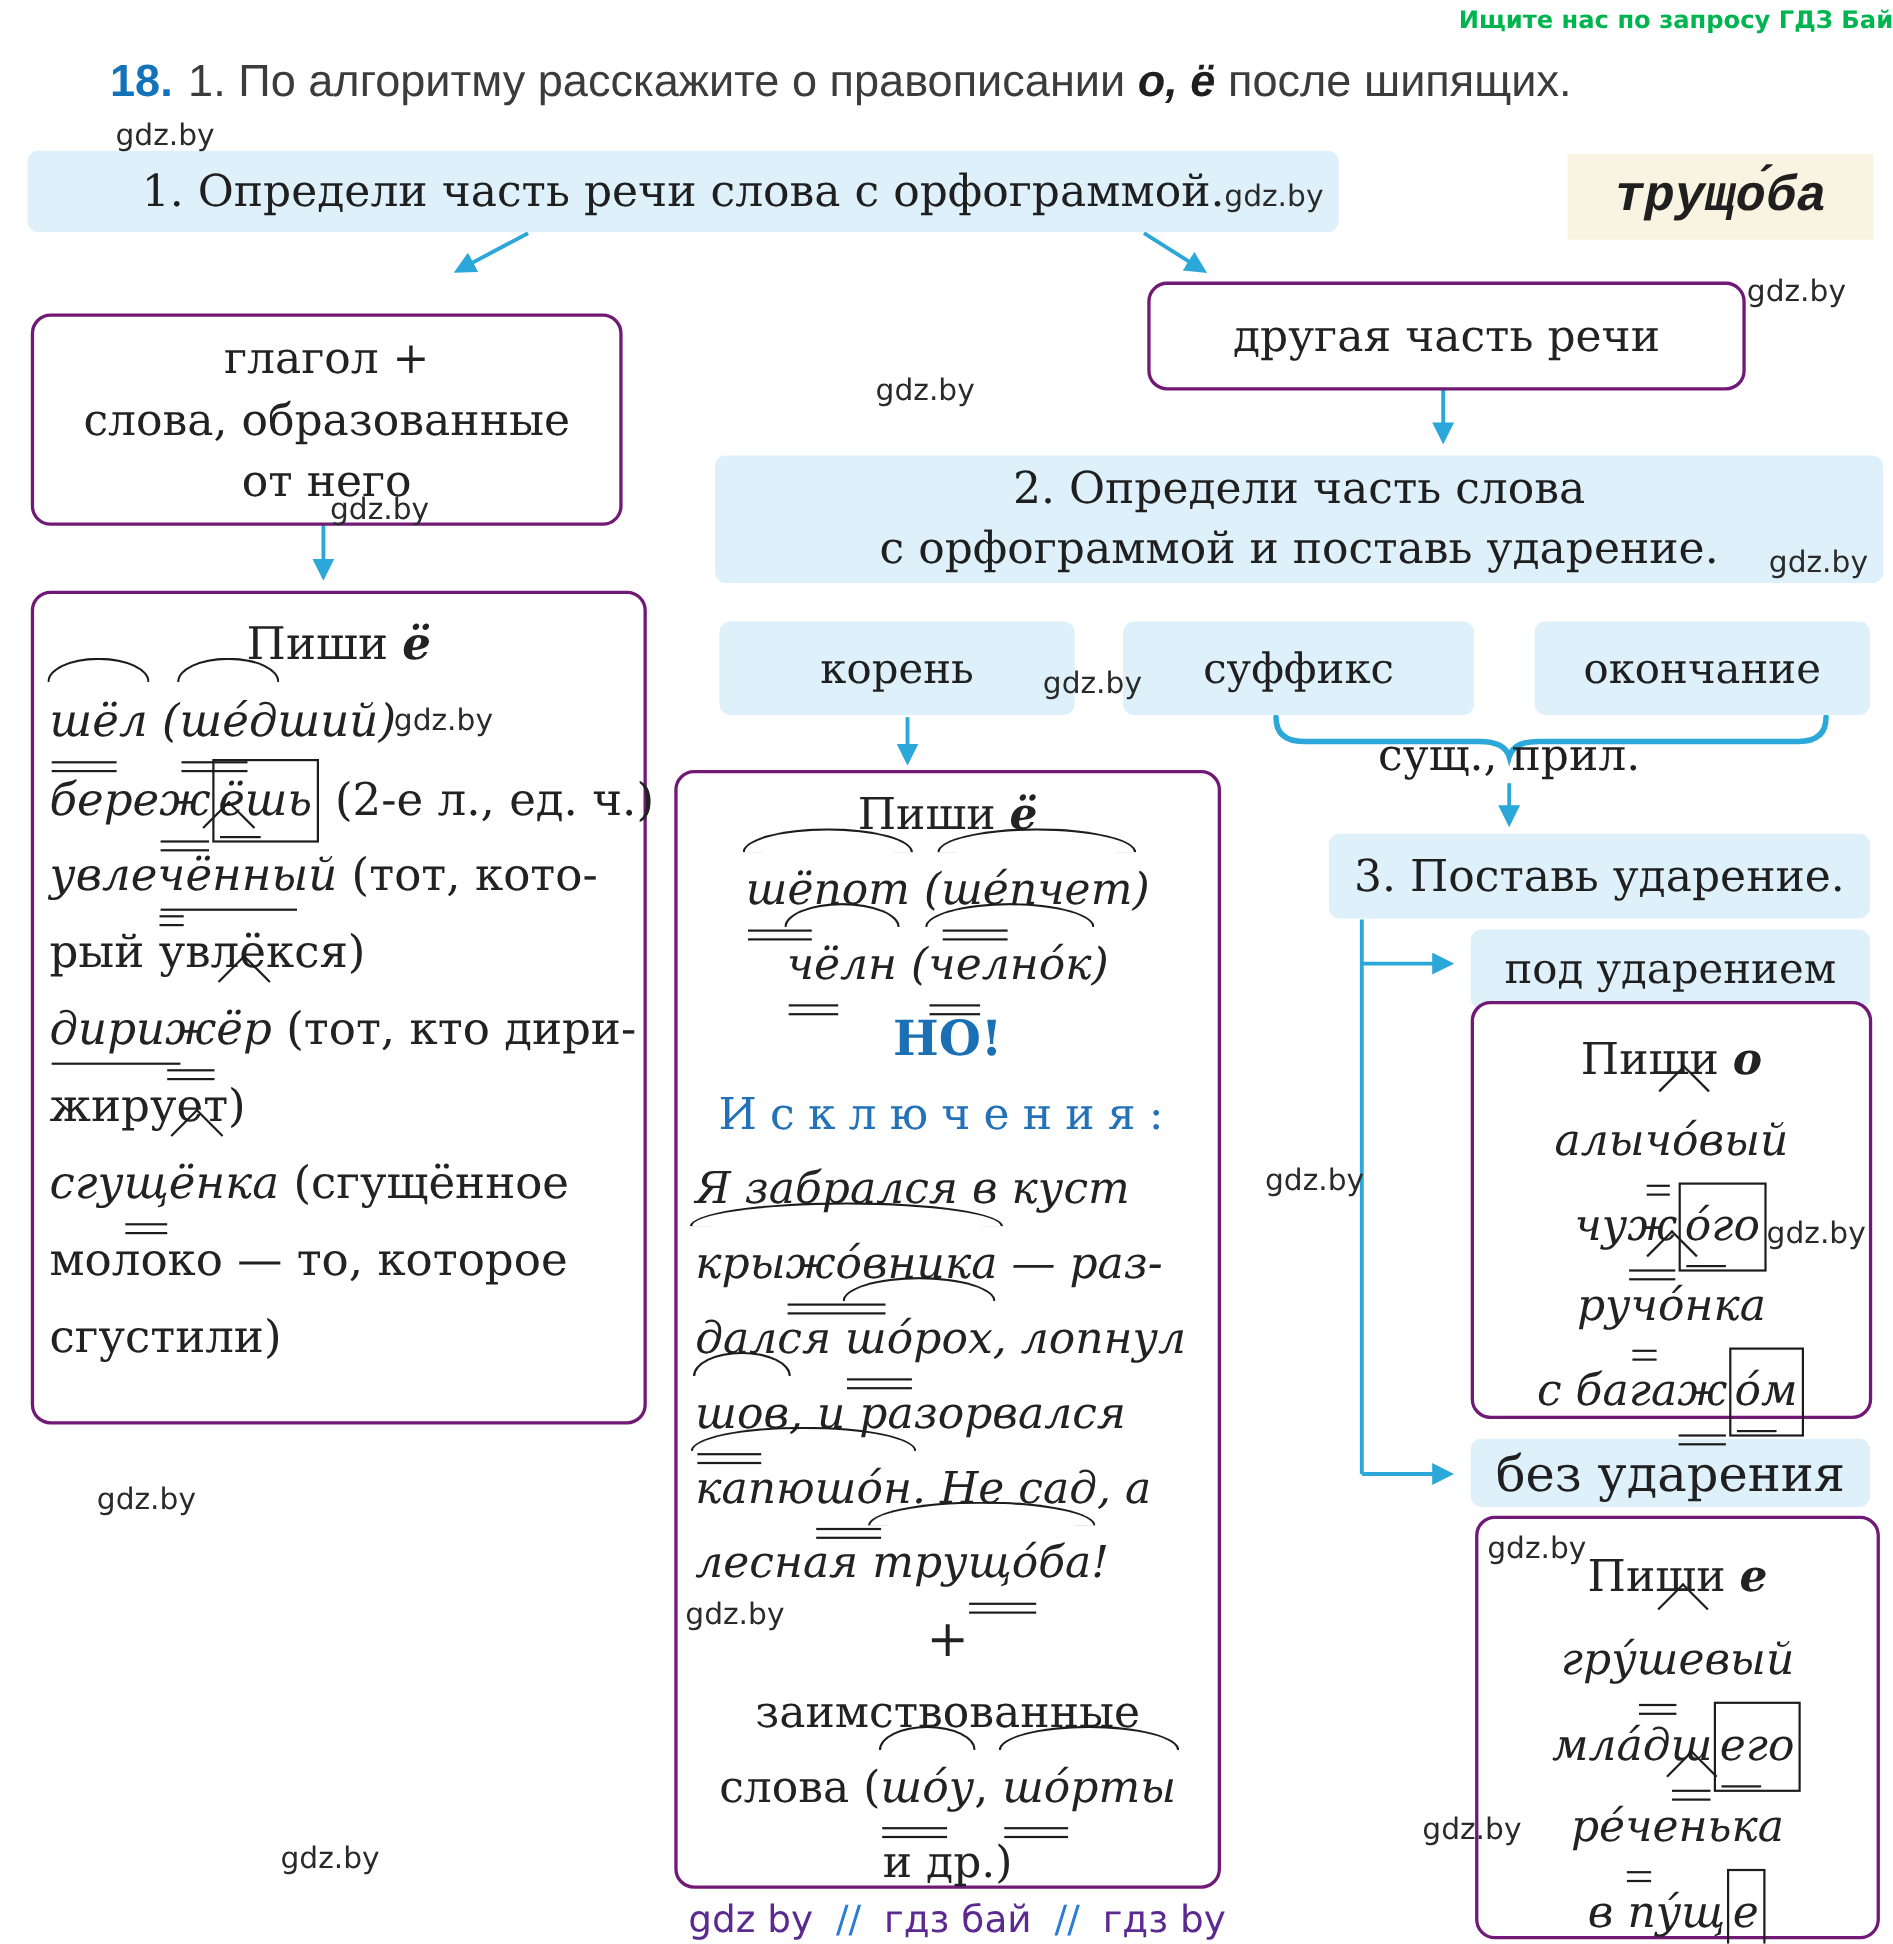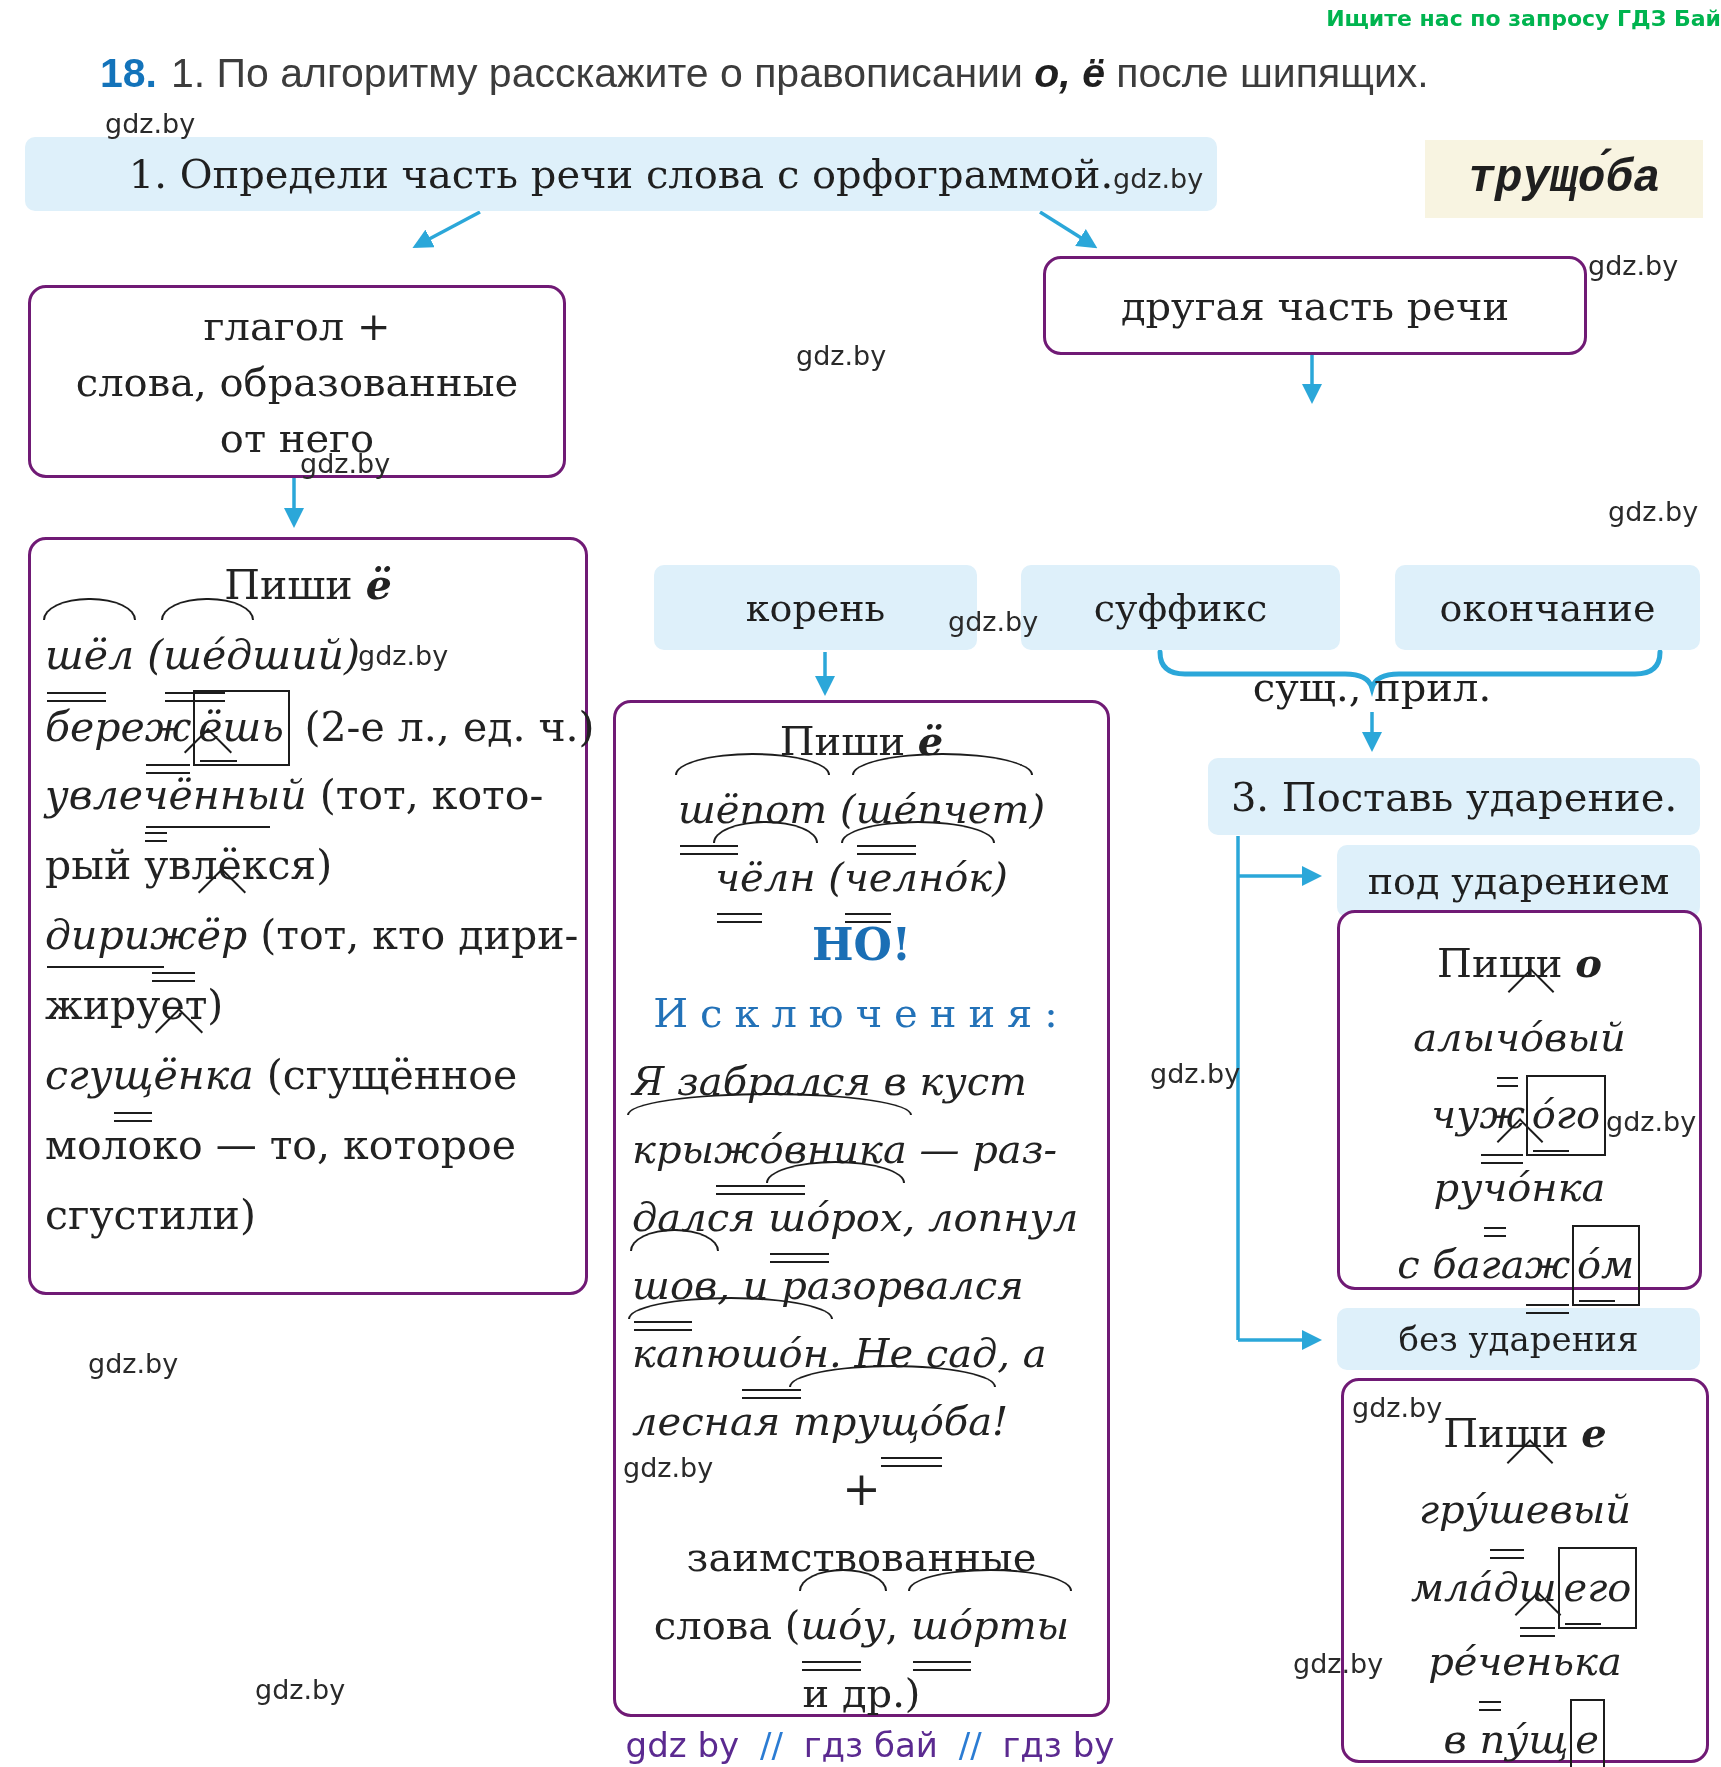--- a/index.html
+++ b/index.html
@@ -28,21 +28,21 @@
            align-items:center;justify-content:center;font-size:40px;line-height:56px;text-align:center;}
   .otherbox{left:1043px;top:256px;width:538px;height:93px;display:flex;align-items:center;
             justify-content:center;font-size:40px;}
   .step2{left:650px;top:414px;width:1062px;height:116px;line-height:55px;}
   .koren{left:654px;top:565px;width:323px;height:85px;font-size:38px;}
   .suffix{left:1021px;top:565px;width:319px;height:85px;font-size:38px;}
   .okonch{left:1395px;top:565px;width:305px;height:85px;font-size:38px;}
   .posnote{left:1240px;top:664px;width:264px;text-align:center;font-size:40px;color:#1f1f1f;}
   .step3{left:1208px;top:758px;width:492px;height:77px;}
   .stressed{left:1337px;top:845px;width:363px;height:72px;font-size:38px;}
-  .unstressed{left:1337px;top:1308px;width:363px;height:62px;font-size:34px;}
+  .unstressed{left:1337px;top:1308px;width:363px;height:62px;font-size:45px;}
 
   .lines{z-index:2;}
   .box-verb-e{left:28px;top:537px;width:560px;height:758px;padding-top:10px;box-sizing:border-box;font-size:41px;}
   .box-root-e{left:613px;top:700px;width:497px;height:1017px;padding-top:4px;box-sizing:border-box;font-size:40px;}
   .box-o{left:1337px;top:910px;width:365px;height:380px;padding-top:12px;box-sizing:border-box;font-size:40px;}
   .box-e{left:1341px;top:1378px;width:368px;height:385px;padding-top:14px;box-sizing:border-box;font-size:40px;}
 
   .line{display:block;line-height:70px;height:70px;text-align:center;white-space:nowrap;}
   .box-root-e .line{line-height:68px;height:68px;}
   .box-o .line{line-height:75px;height:75px;}
@@ -133,20 +133,24 @@
   <div class="whitebox verbbox">
     <div>глагол +</div>
     <div>слова, образованные</div>
     <div>от него</div>
   </div>
 
   <div class="whitebox otherbox">
     <span>другая часть речи</span>
   </div>
 
+  <div class="bluebox step2">
+    <div>2. Определи часть слова</div>
+    <div>с орфограммой и поставь ударение.</div>
+  </div>
 
   <div class="bluebox koren">корень</div>
   <div class="bluebox suffix">суффикс</div>
   <div class="bluebox okonch">окончание</div>
 
   <div class="abs posnote">сущ., прил.</div>
 
   <div class="bluebox step3">
     <span>3. Поставь ударение.</span>
   </div>

